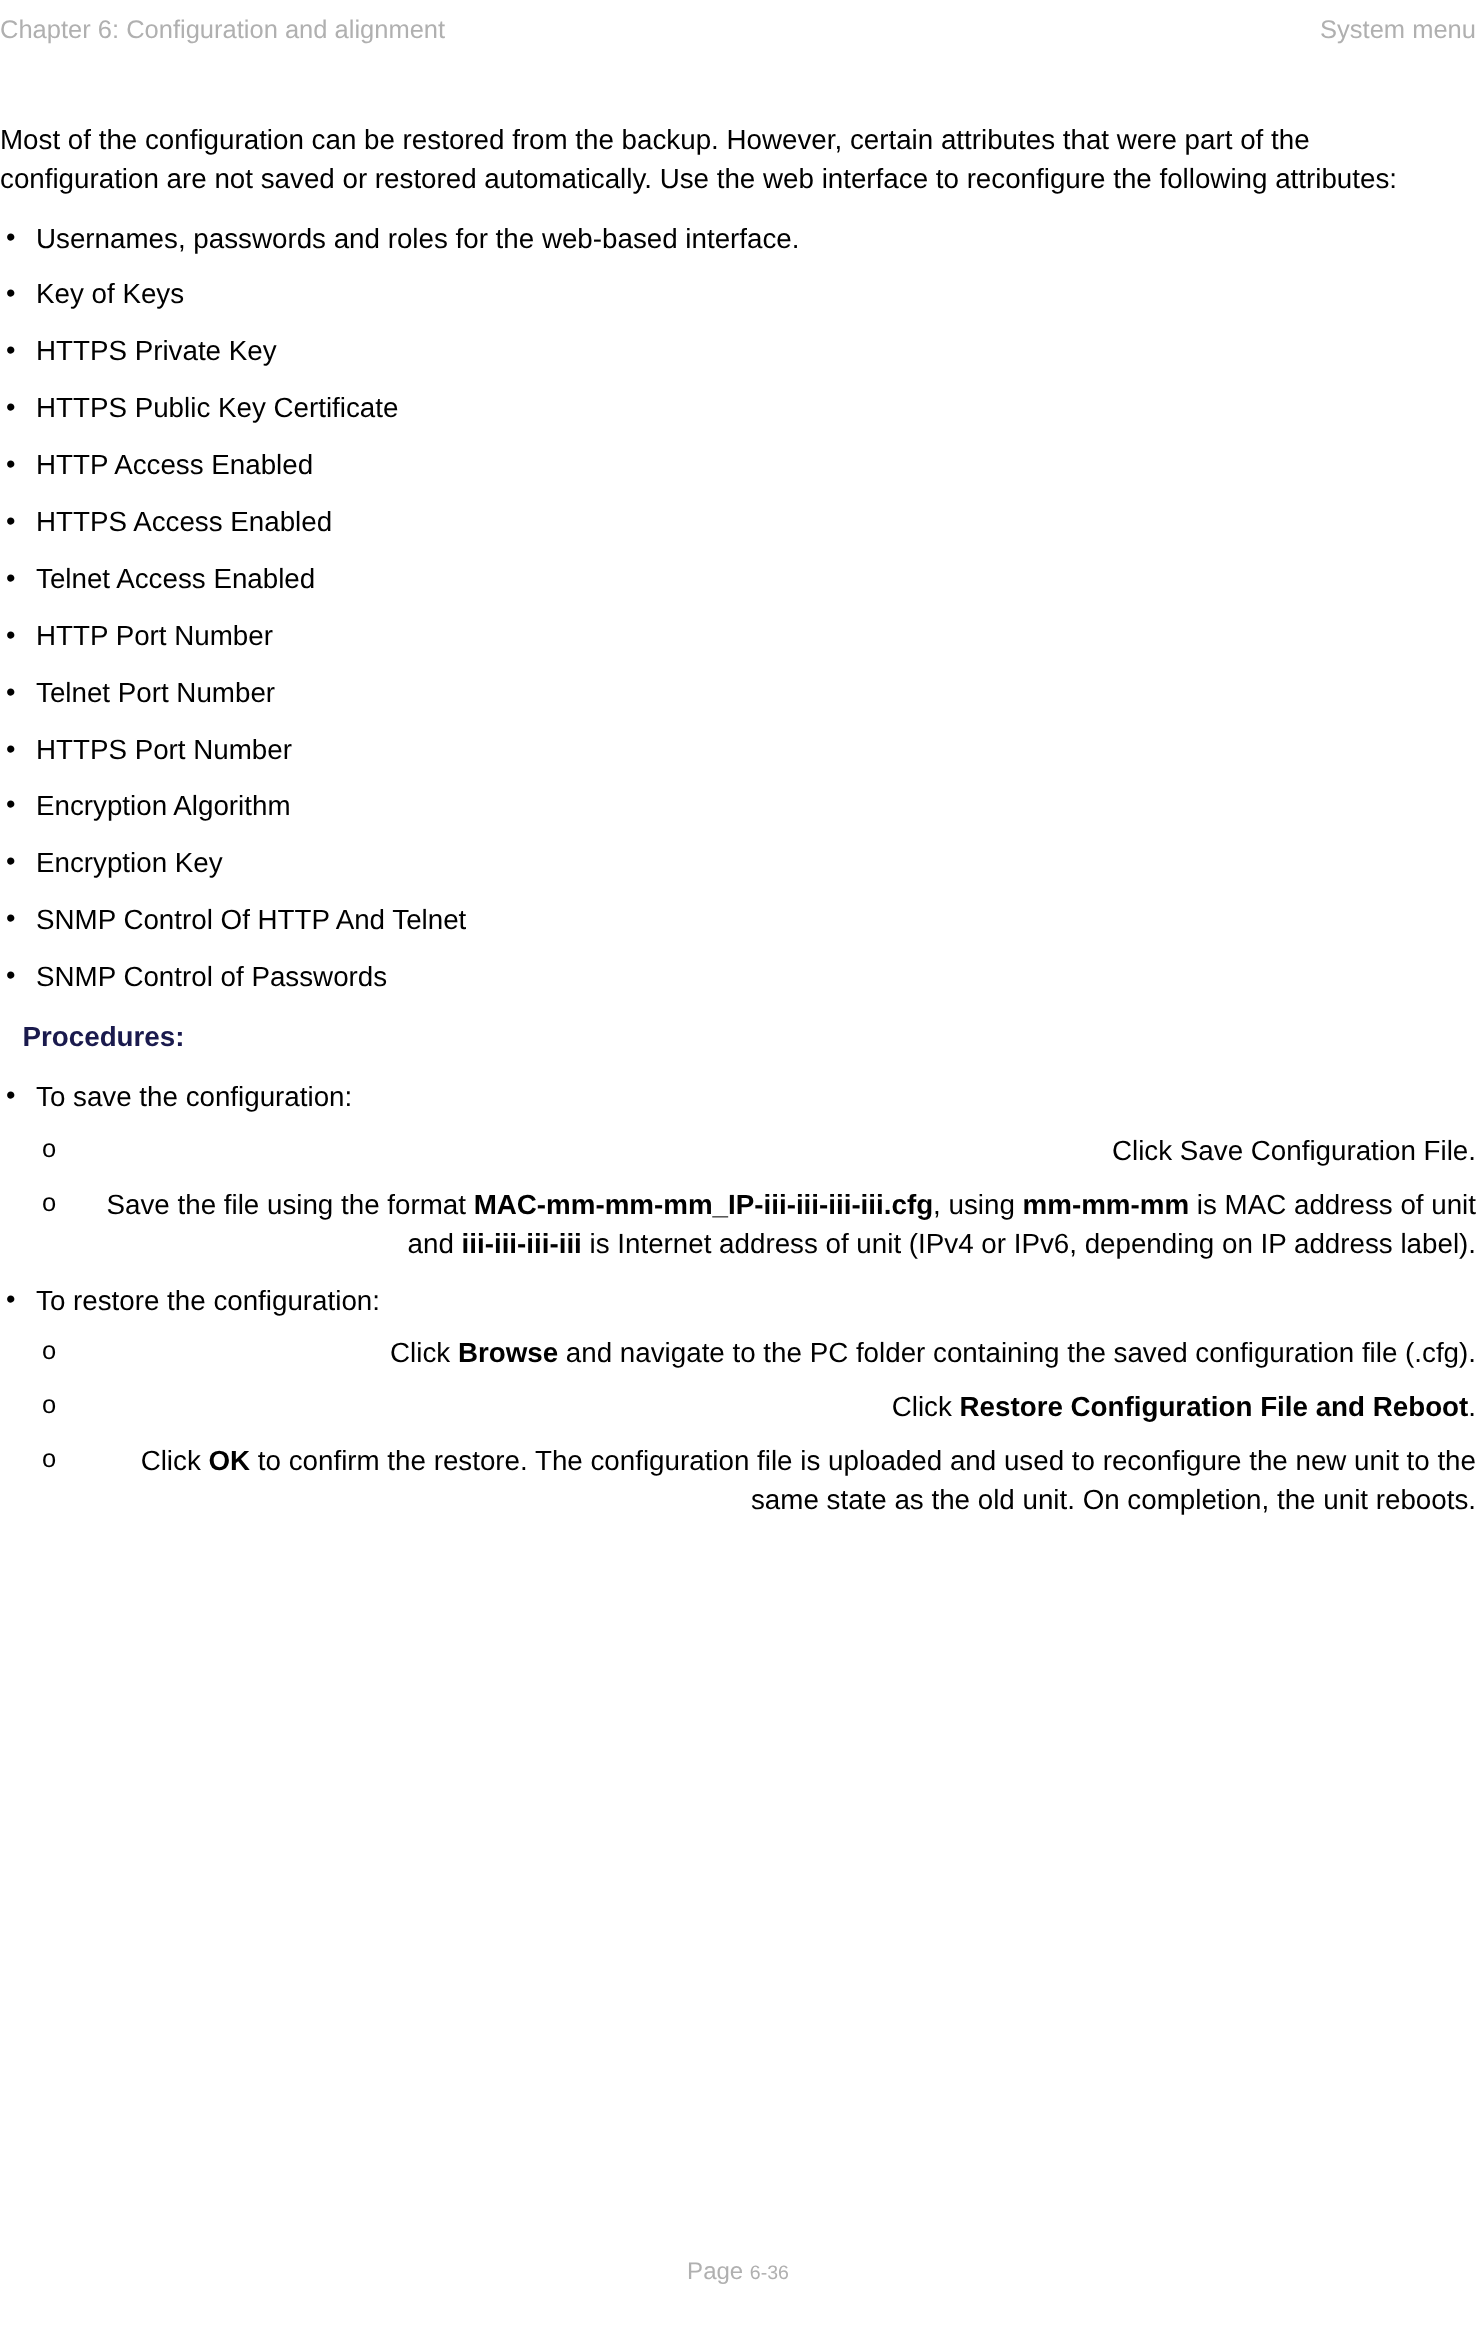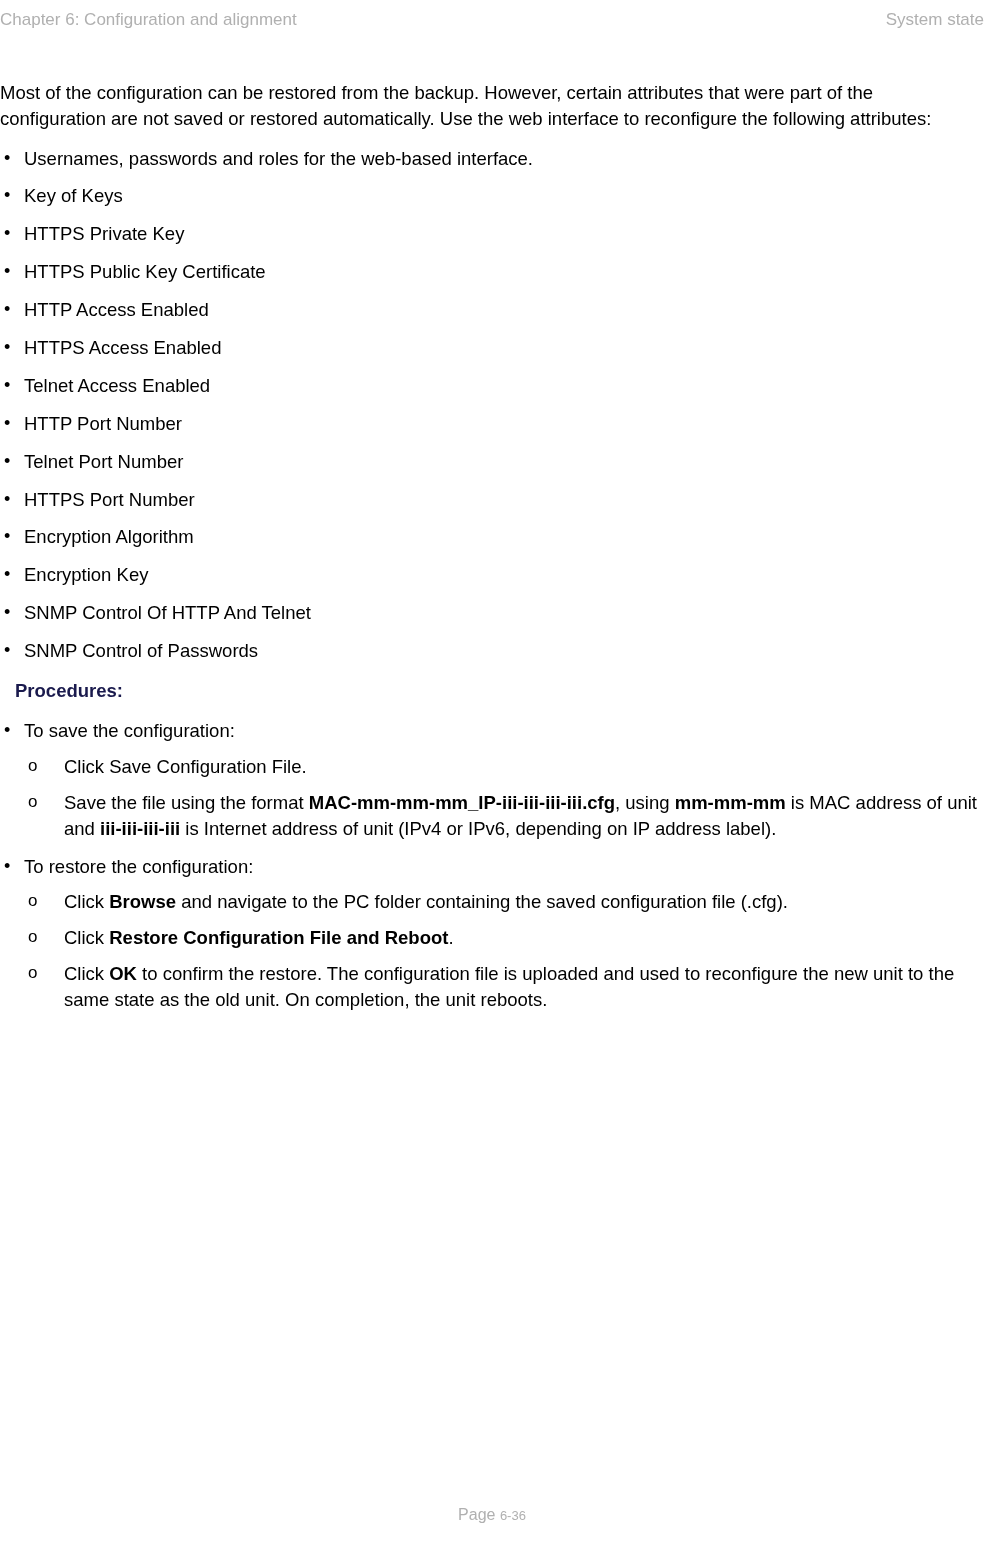--- a/index.html
+++ b/index.html
@@ -57,20 +57,21 @@
     }
     ul.sub-list {
       list-style: none;
       padding: 0;
       margin: 10px 0 0 0;
     }
     ul.sub-list > li {
       position: relative;
       padding-left: 40px;
       margin-bottom: 10px;
+      text-align: right;
     }
     ul.sub-list > li::before {
       content: "o";
       position: absolute;
       left: 4px;
       top: 0;
       font-size: 17px;
     }
     .bold {
       font-weight: bold;
@@ -85,21 +86,21 @@
     }
     .footer .pagenum {
       font-size: 13px;
     }
   </style>
 </head>
 <body>
 
 <div class="header">
   <div class="header-left">Chapter 6:  Configuration and alignment</div>
-  <div class="header-right">System state</div>
+  <div class="header-right">System menu</div>
 </div>
 
 <div class="content">
 
   <p class="intro-para">Most of the configuration can be restored from the backup. However, certain attributes that were part of the configuration are not saved or restored automatically. Use the web interface to reconfigure the following attributes:</p>
 
   <ul class="main-list">
     <li>Usernames, passwords and roles for the web-based interface.</li>
     <li>Key of Keys</li>
     <li>HTTPS Private Key</li>

